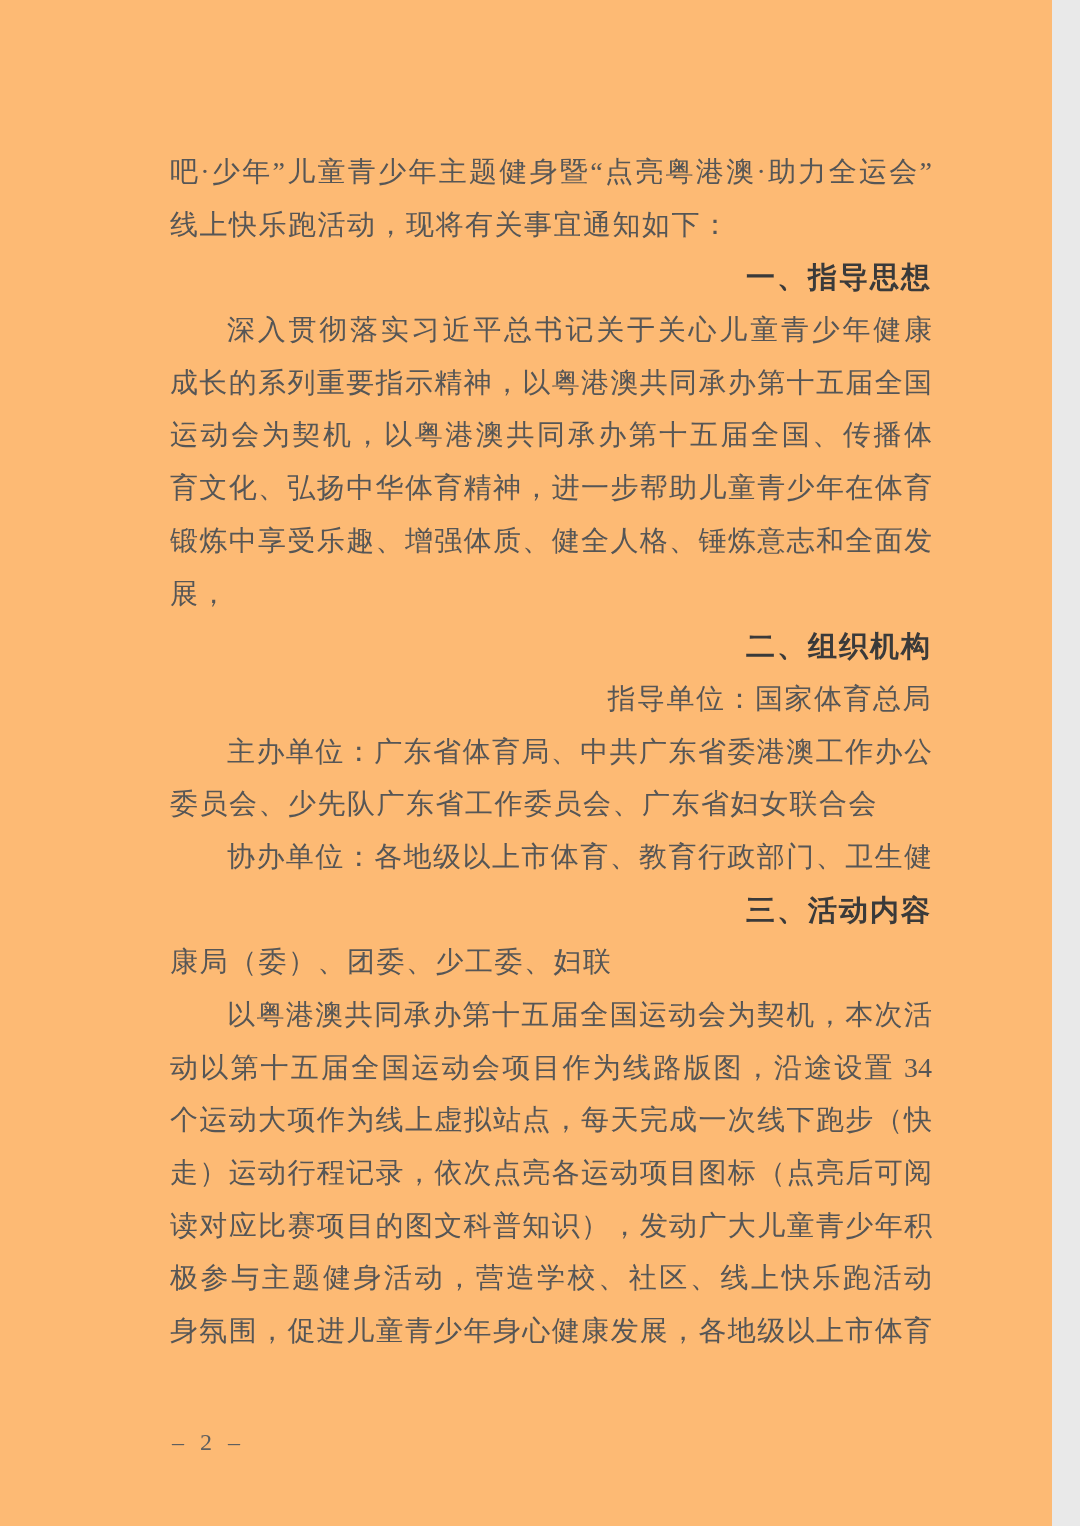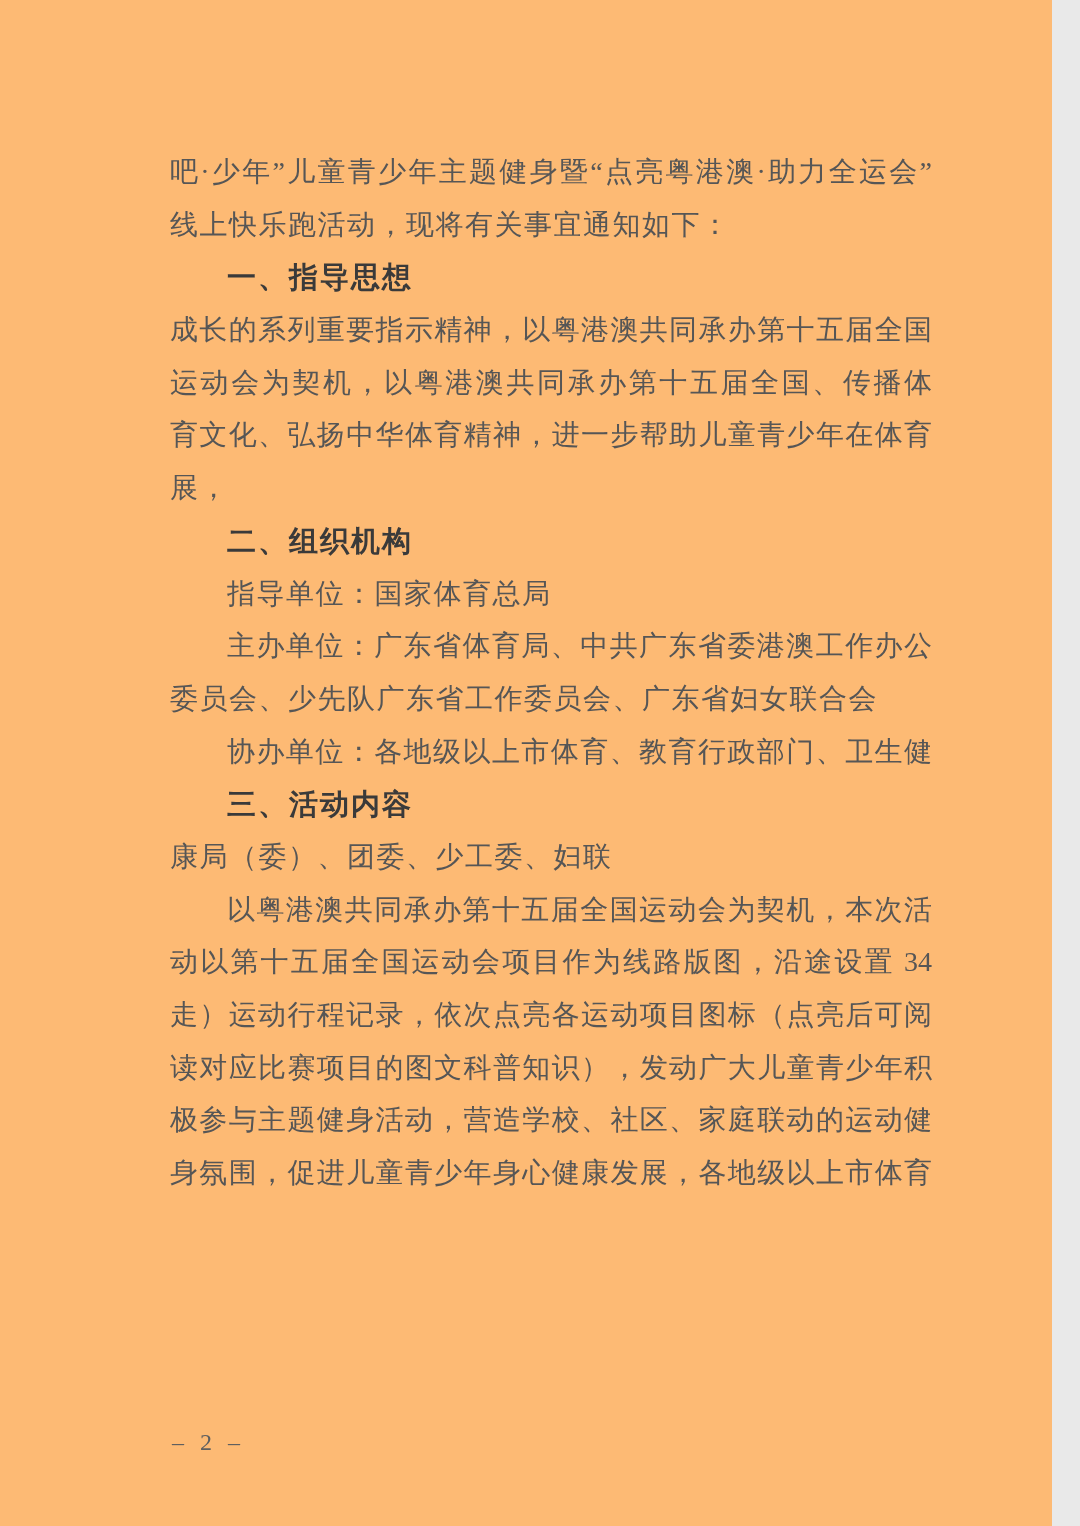--- a/index.html
+++ b/index.html
@@ -24,21 +24,21 @@
     color: #565656;
     overflow: hidden;
     text-align: left;
     word-break: keep-all;
   }
   .line:not(.justify) { letter-spacing: 1.5px; }
   .line.justify {
     text-align: justify;
     text-align-last: justify;
   }
-  .line.indent { text-indent: 57px; }
+  .line.indent { text-indent: 57px; text-align: right; }
   .line.heading {
     font-family: "Liberation Sans", sans-serif;
     font-weight: 700;
     font-size: 29px;
     color: #3a3a3a;
     letter-spacing: 2px;
   }
   .page-number {
     position: absolute;
     left: 172px;
@@ -51,32 +51,35 @@
   }
 </style>
 </head>
 <body>
 
 <div class="page">
   <div class="text-column" id="text-column">
       <div class="line justify">吧·少年”儿童青少年主题健身暨“点亮粤港澳·助力全运会”</div>
       <div class="line">线上快乐跑活动，现将有关事宜通知如下：</div>
       <div class="line heading indent">一、指导思想</div>
+      <div class="line indent justify">深入贯彻落实习近平总书记关于关心儿童青少年健康</div>
       <div class="line justify">成长的系列重要指示精神，以粤港澳共同承办第十五届全国</div>
       <div class="line justify">运动会为契机，以粤港澳共同承办第十五届全国、传播体</div>
       <div class="line justify">育文化、弘扬中华体育精神，进一步帮助儿童青少年在体育</div>
+      <div class="line justify">锻炼中享受乐趣、增强体质、健全人格、锤炼意志和全面发</div>
       <div class="line">展，培养德智体美劳全面发展的社会主义建设者和接班人。</div>
       <div class="line heading indent">二、组织机构</div>
       <div class="line indent">指导单位：国家体育总局</div>
       <div class="line indent justify">主办单位：广东省体育局、中共广东省委港澳工作办公</div>
       <div class="line">委员会、少先队广东省工作委员会、广东省妇女联合会</div>
       <div class="line indent justify">协办单位：各地级以上市体育、教育行政部门、卫生健</div>
       <div class="line heading indent">三、活动内容</div>
       <div class="line">康局（委）、团委、少工委、妇联</div>
       <div class="line indent justify">以粤港澳共同承办第十五届全国运动会为契机，本次活</div>
       <div class="line justify">动以第十五届全国运动会项目作为线路版图，沿途设置 34</div>
+      <div class="line justify">个运动大项作为线上虚拟站点，每天完成一次线下跑步（快</div>
       <div class="line justify">走）运动行程记录，依次点亮各运动项目图标（点亮后可阅</div>
       <div class="line justify">读对应比赛项目的图文科普知识），发动广大儿童青少年积</div>
-      <div class="line justify">极参与主题健身活动，营造学校、社区、家庭联动的运动健</div>
+      <div class="line justify">极参与主题健身活动，营造学校、社区、线上快乐跑活动</div>
       <div class="line justify">身氛围，促进儿童青少年身心健康发展，各地级以上市体育</div>
     </div>
   <div class="page-number">– 2 –</div>
 </div>
 
 </body></html>

